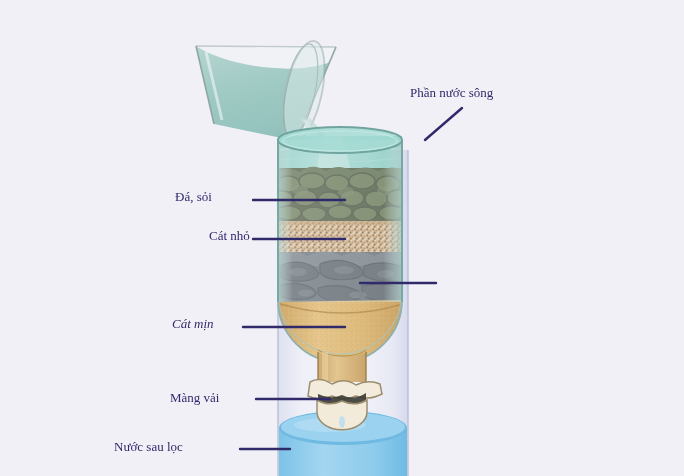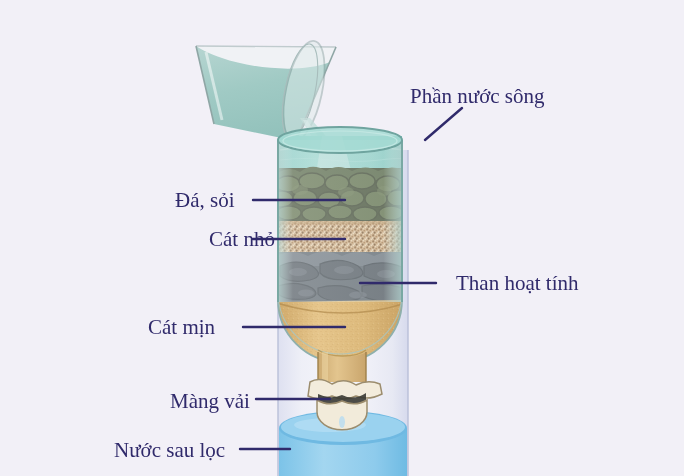--- a/index.html
+++ b/index.html
@@ -8,21 +8,21 @@
     background:#f2f0f7;
     font-family:"Liberation Serif", serif;
     overflow:hidden;
   }
   #stage{position:relative;width:684px;height:476px;}
   #art{position:absolute;left:0;top:0;}
   .lbl{
     position:absolute;
     color:#302a6b;
     font-family:"Liberation Serif", serif;
-    font-size:21px;
+    font-size:13px;
     white-space:nowrap;
     line-height:1;
   }
   .lbl-right{text-align:left;}
   .lbl-left{text-align:left;}
 </style>
 </head>
 <body>
 
 <div id="stage">
@@ -247,21 +247,20 @@
     <line x1="240" y1="449" x2="290" y2="449"></line>
   </g>
 </svg>
 
 <div class="lbl lbl-right" style="left:410px;top:86px;">Phần nước sông</div>
 
 <div class="lbl lbl-left" style="left:175px;top:190px;">Đá, sỏi</div>
 
 <div class="lbl lbl-left" style="left:173px;top:229px;margin-left:36px;">Cát nhỏ</div>
 
-<div class="lbl lbl-right" style="left:456px;top:273px;">Than hoạt tính</div>
-
-<div class="lbl lbl-left" style="left:148px;top:317px;">Cát mịn</div>
+
+<div class="lbl lbl-left" style="left:172px;top:317px;font-style:italic;">Cát mịn</div>
 
 <div class="lbl lbl-left" style="left:170px;top:391px;">Màng vải</div>
 
 <div class="lbl lbl-left" style="left:114px;top:440px;">Nước sau lọc</div>
 
 </div>
 
 </body></html>

